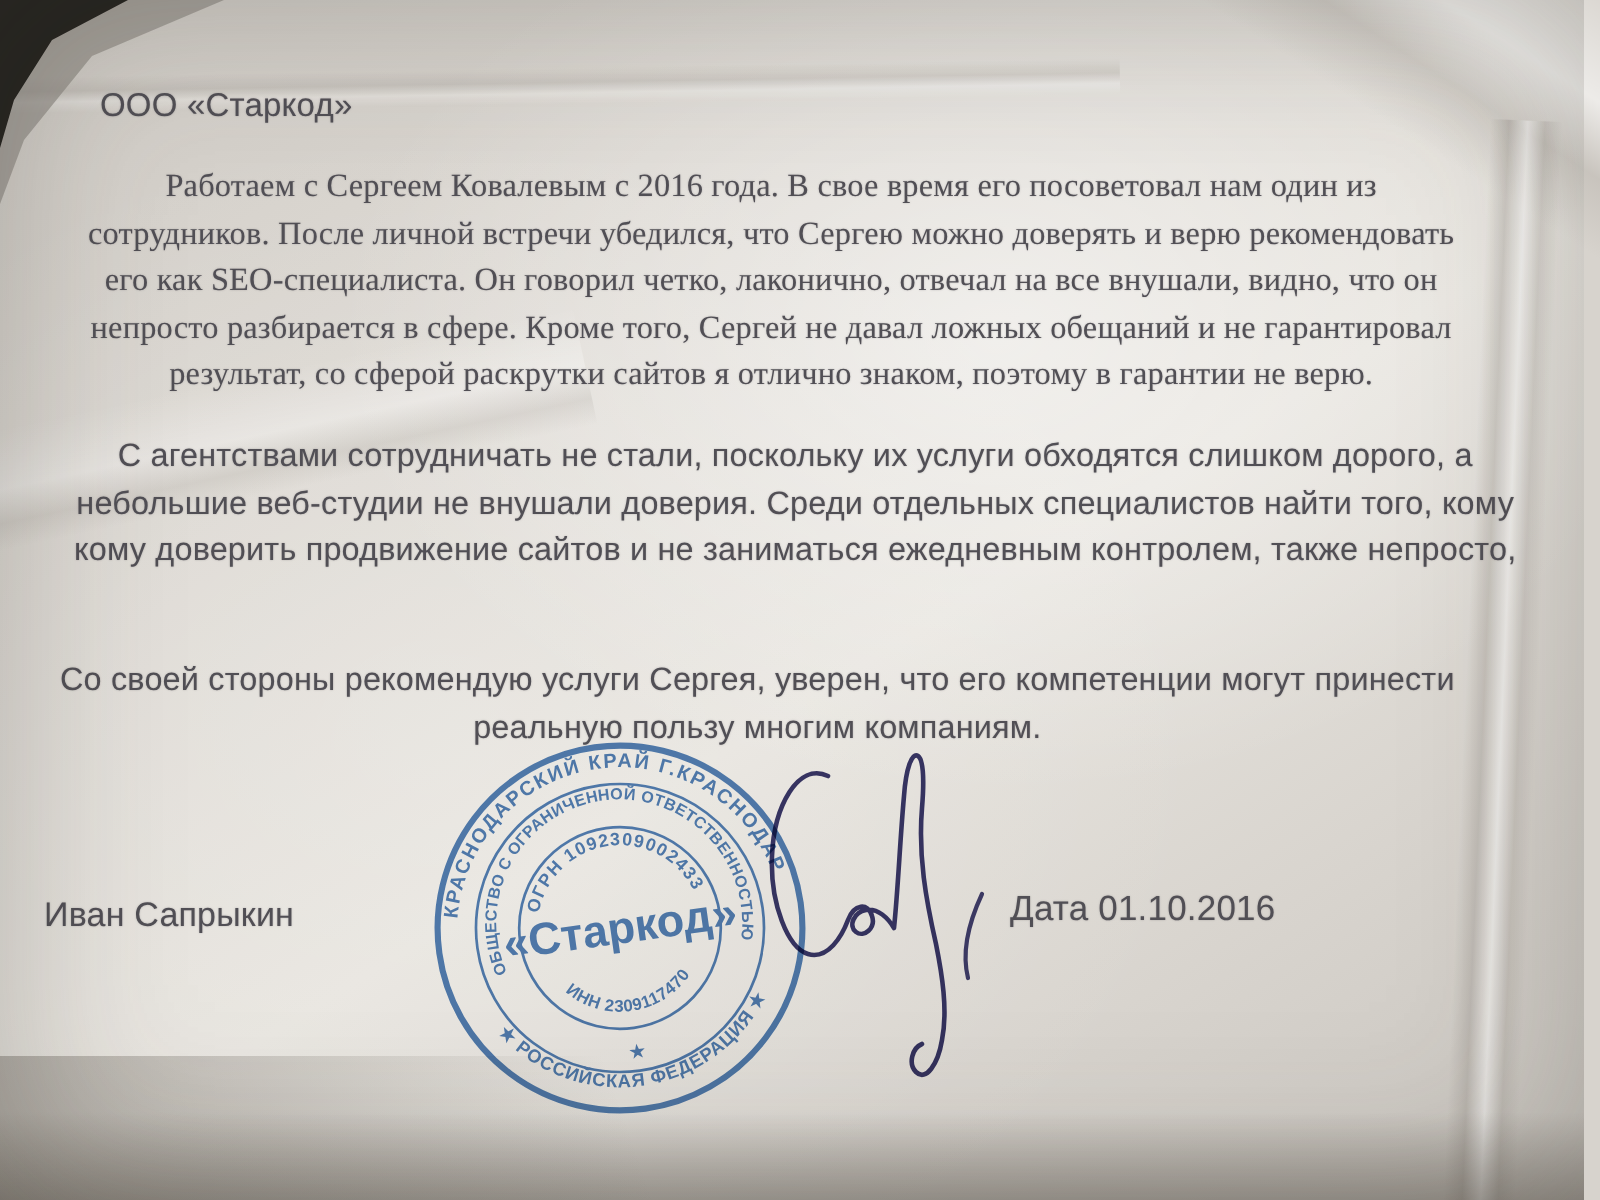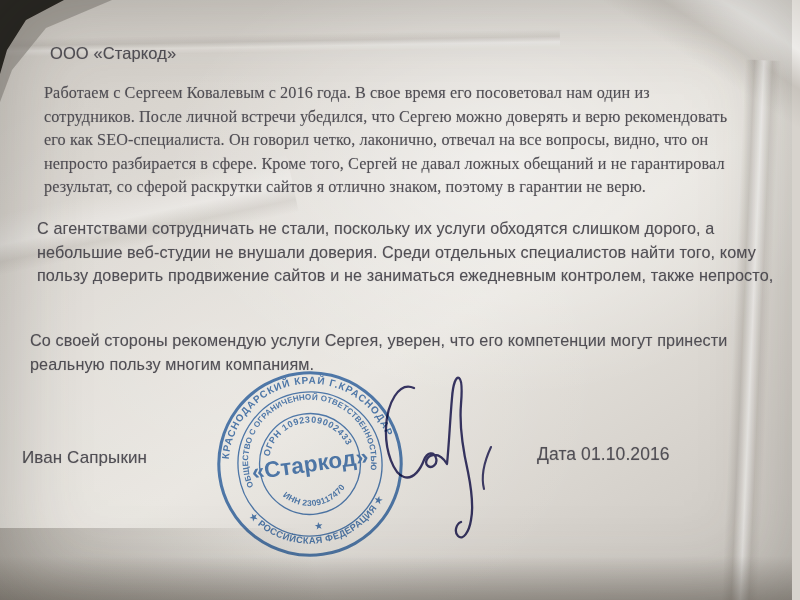--- a/index.html
+++ b/index.html
@@ -1,18 +1,18 @@
 <!DOCTYPE html>
 <html><head>
 <meta charset="utf-8">
 <style>
   html,body{margin:0;padding:0;}
   body{width:800px;height:600px;overflow:hidden;position:relative;
        font-family:"Liberation Sans",sans-serif;background:#d7d3cd;}
-  .photo{position:absolute;inset:0;width:792px;height:600px;}
+  .photo{position:absolute;inset:0;width:792px;height:600px;text-align:center;}
 
   
   .paper{position:absolute;inset:0;
     background:
       radial-gradient(460px 320px at 63% 28%, rgba(255,255,255,.50), rgba(255,255,255,0) 72%),
       radial-gradient(520px 420px at 28% 62%, rgba(255,255,255,.20), rgba(255,255,255,0) 75%),
       linear-gradient(148deg,#cfcbc5 0%,#dcd8d2 28%,#e7e4de 55%,#d8d4ce 78%,#c9c5bf 100%);}
   .crease-tr{position:absolute;left:560px;top:-34px;width:380px;height:120px;
     transform:rotate(33deg);pointer-events:none;
     background:linear-gradient(to bottom, rgba(255,255,255,0), rgba(255,255,255,.55) 45%, rgba(148,141,133,.22) 72%, rgba(255,255,255,0));}
@@ -38,21 +38,21 @@
 
   
   .txt{position:absolute;color:#514f55;letter-spacing:.1px;
        text-shadow:0 0 1px rgba(82,80,86,.35);}
   .line{white-space:nowrap;}
   .title{left:50px;top:44px;font-size:16.5px;}
   .p1{left:44px;top:82px;font-size:16.2px;line-height:23.5px;font-family:Liberation Serif, serif;}
   .p2{left:37px;top:217px;font-size:16.2px;line-height:23.5px;}
   .p3{left:30px;top:329px;font-size:16.2px;line-height:23.5px;}
   .signatory{left:22px;top:448px;font-size:17px;}
-  .date{left:505px;top:444px;font-size:17.5px;margin-left:32px;}
+  .date{left:505px;top:444px;font-size:17.5px;}
 
   
   .stamp{position:absolute;left:214px;top:368px;width:192px;height:192px;
     transform:rotate(-8deg);opacity:.88;mix-blend-mode:multiply;}
   .stamp svg{width:100%;height:100%;}
   .stamp text{font-family:"Liberation Sans",sans-serif;font-weight:bold;}
   .st-outer{font-size:10.4px;letter-spacing:1.1px;}
   .st-outer-b{font-size:9.6px;letter-spacing:.5px;}
   .st-mid{font-size:8.4px;letter-spacing:.2px;}
   .st-num{font-size:9.3px;letter-spacing:.7px;}
@@ -77,29 +77,29 @@
   <div class="shadow-bottom"></div>
   <div class="shadow-bl"></div>
   <div class="corner-gray"></div>
   <div class="corner-dark"></div>
 
   <div class="txt title">ООО «Старкод»</div>
 
   <div class="txt p1">
     <div class="line">Работаем с Сергеем Ковалевым с 2016 года. В свое время его посоветовал нам один из</div>
     <div class="line">сотрудников. После личной встречи убедился, что Сергею можно доверять и верю рекомендовать</div>
-    <div class="line">его как SEO-специалиста. Он говорил четко, лаконично, отвечал на все вопросы, видно, что он</div>
+    <div class="line">его как SEO-специалиста. Он говорил четко, лаконично, отвечал на все внушали, видно, что он</div>
     <div class="line">непросто разбирается в сфере. Кроме того, Сергей не давал ложных обещаний и не гарантировал</div>
     <div class="line">результат, со сферой раскрутки сайтов я отлично знаком, поэтому в гарантии не верю.</div>
   </div>
 
   <div class="txt p2">
     <div class="line">С агентствами сотрудничать не стали, поскольку их услуги обходятся слишком дорого, а</div>
     <div class="line">небольшие веб-студии не внушали доверия. Среди отдельных специалистов найти того, кому</div>
-    <div class="line">пользу доверить продвижение сайтов и не заниматься ежедневным контролем, также непросто,</div>
+    <div class="line">кому доверить продвижение сайтов и не заниматься ежедневным контролем, также непросто,</div>
   </div>
 
   <div class="txt p3">
     <div class="line">Со своей стороны рекомендую услуги Сергея, уверен, что его компетенции могут принести</div>
     <div class="line">реальную пользу многим компаниям.</div>
   </div>
 
   <div class="txt signatory">Иван Сапрыкин</div>
   <div class="txt date">Дата 01.10.2016</div>
 

